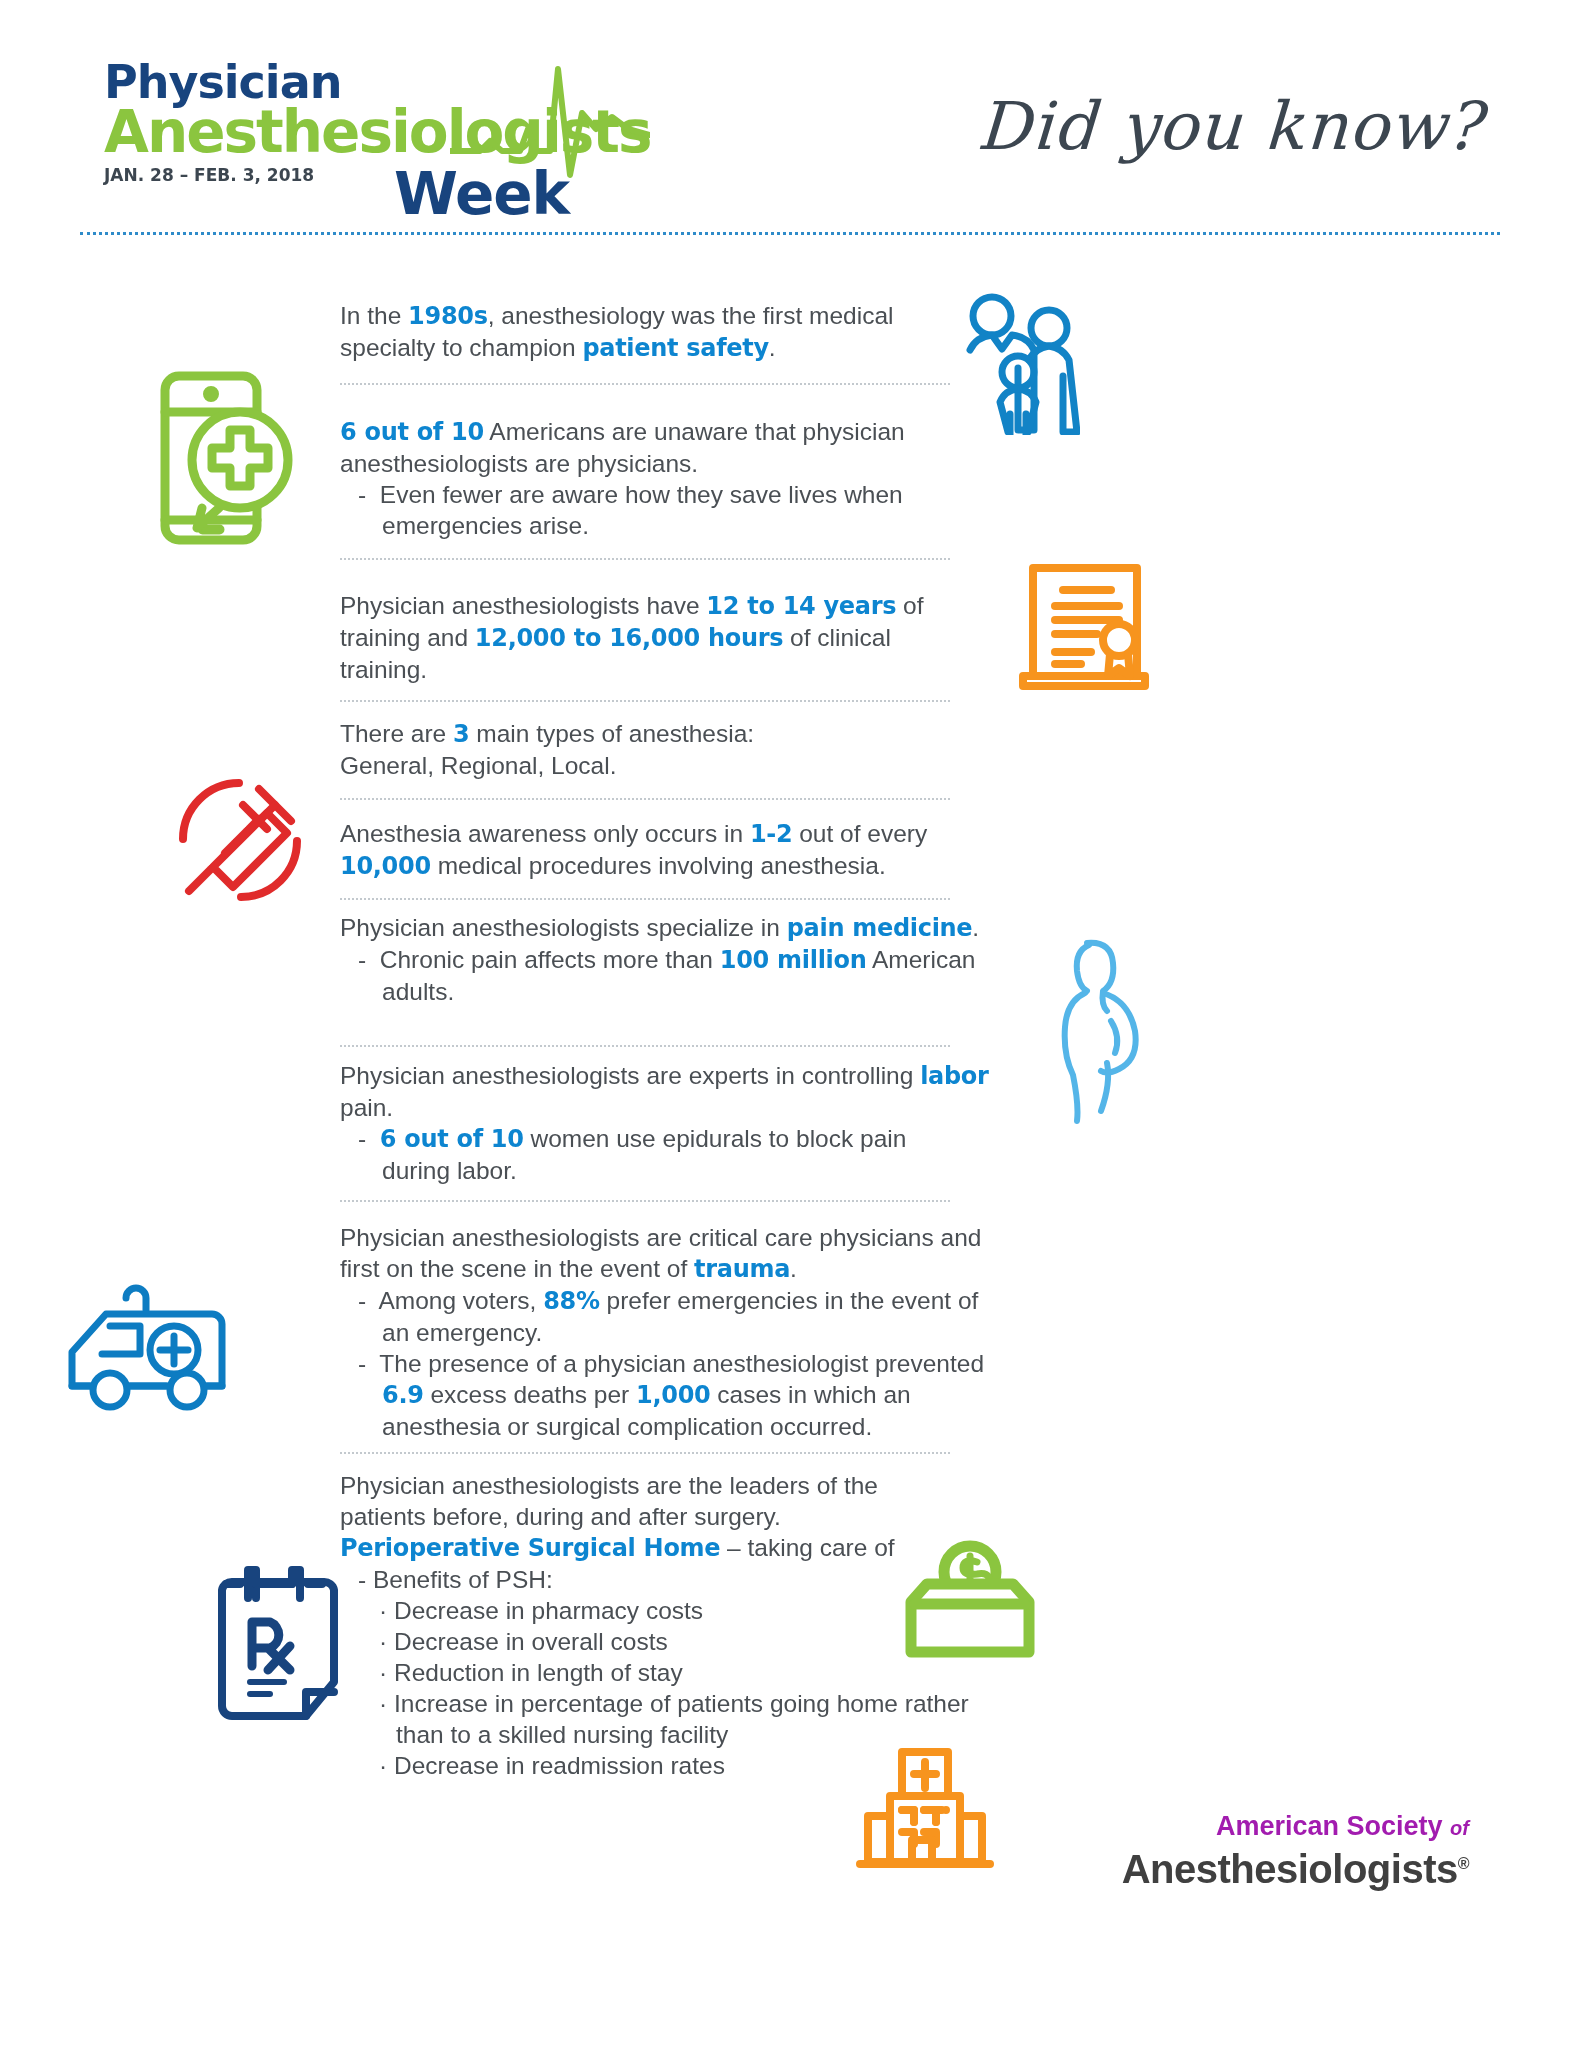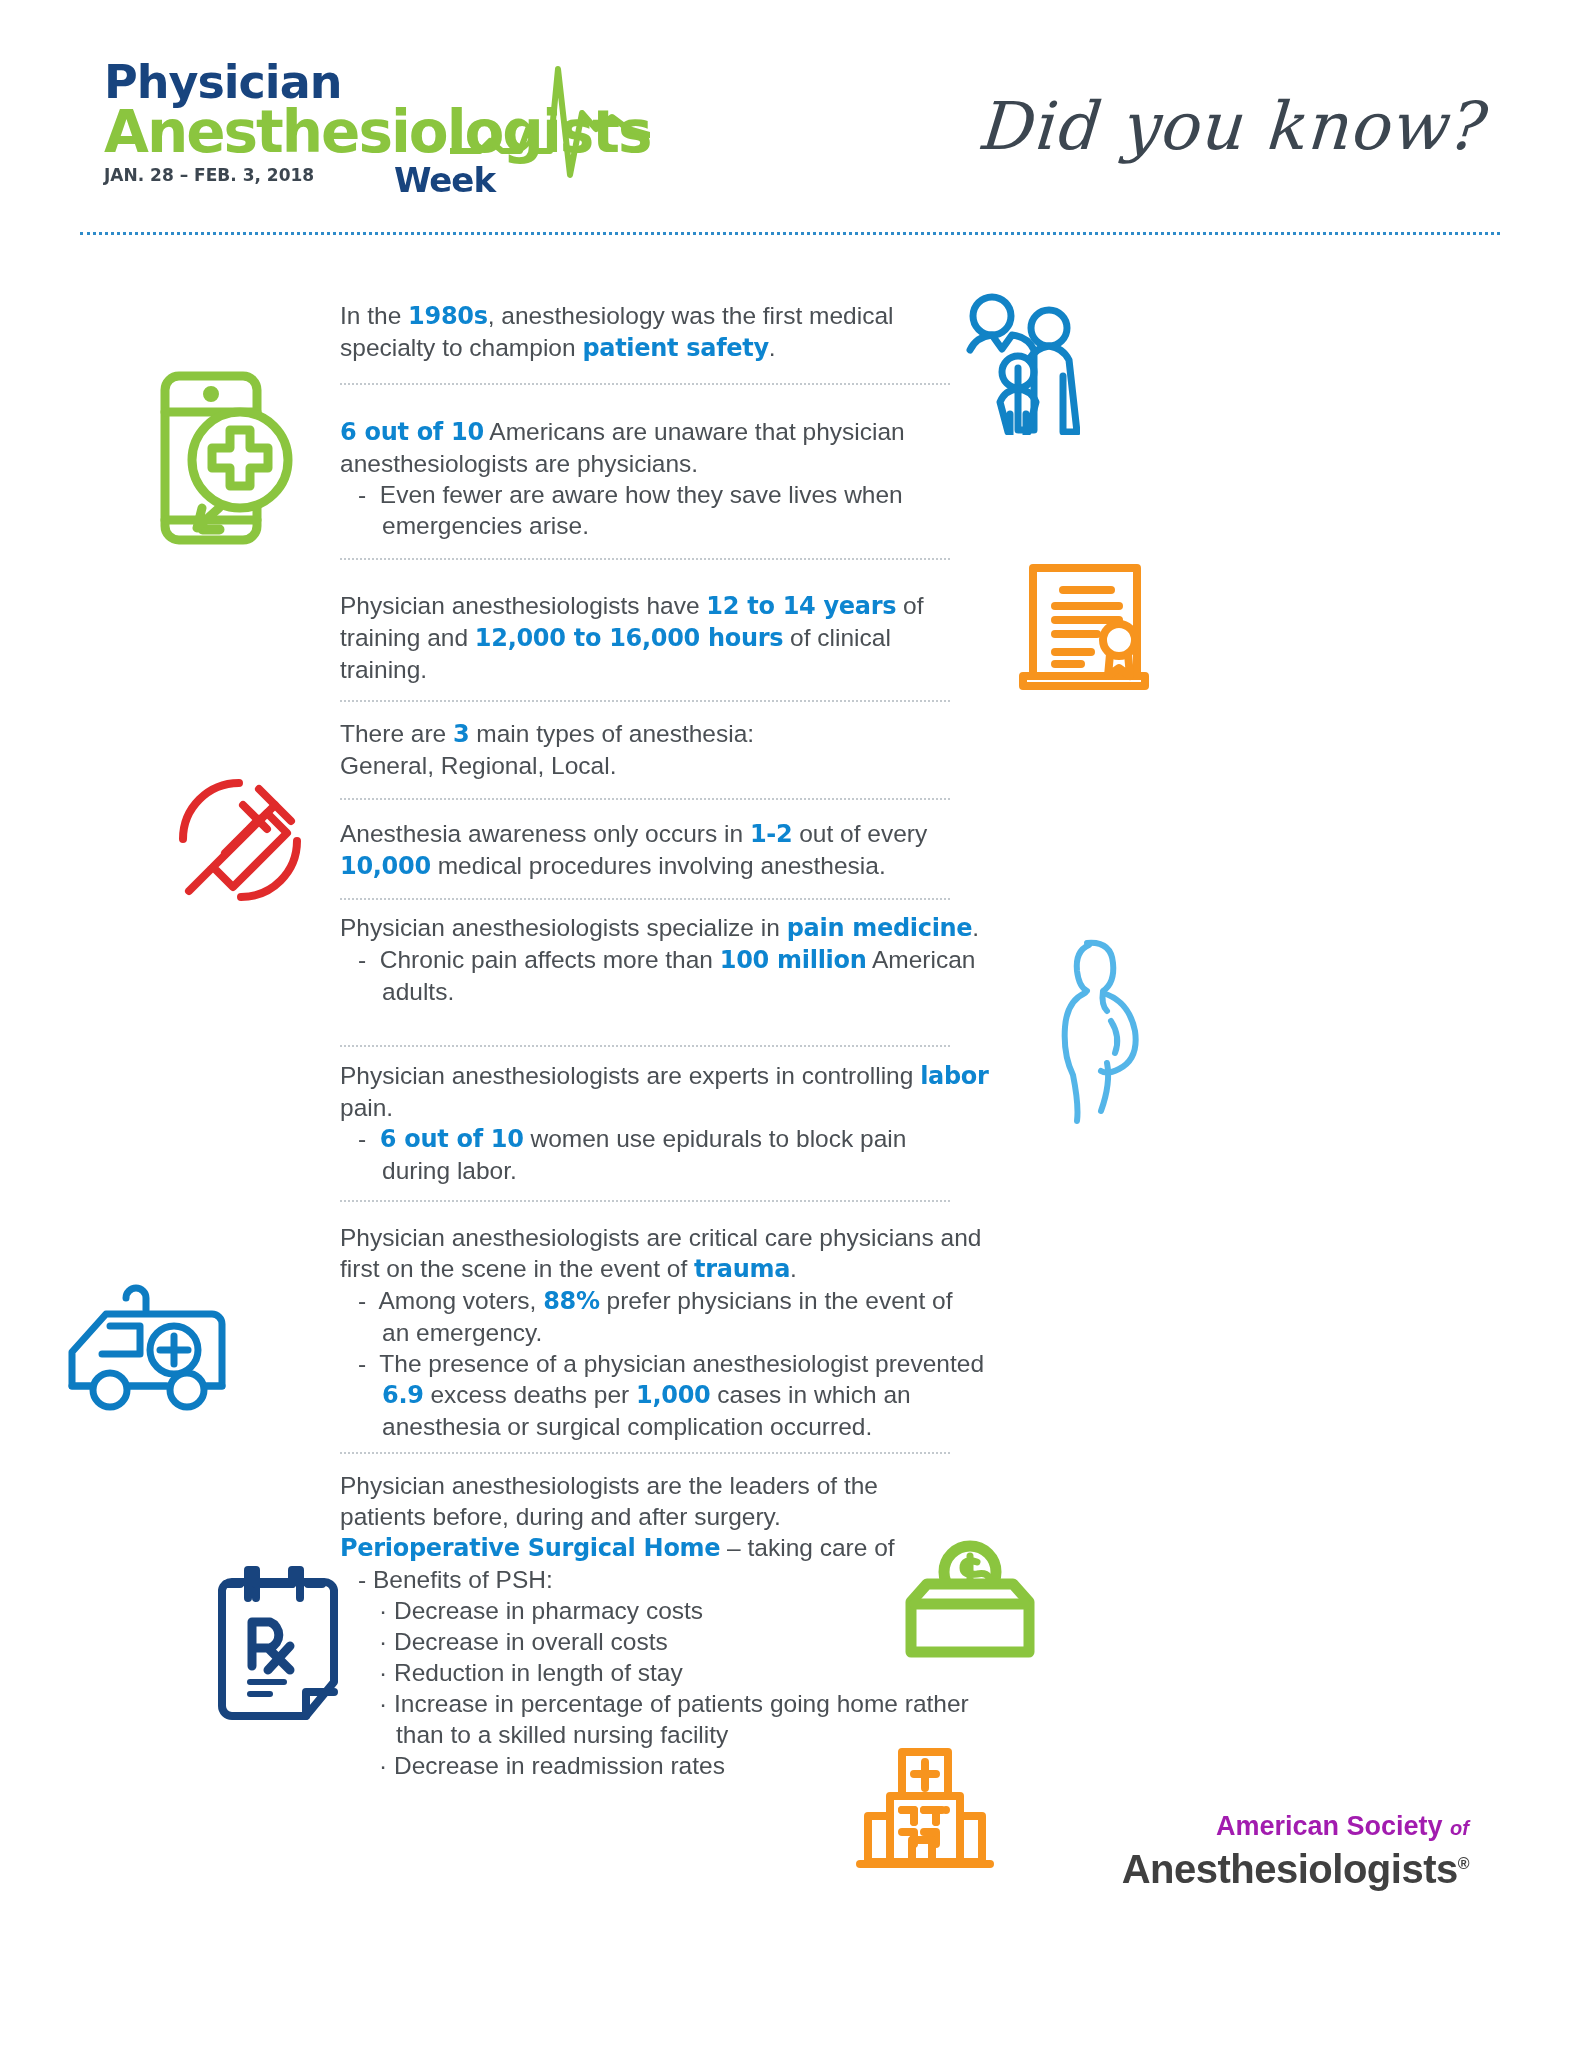--- a/index.html
+++ b/index.html
@@ -26,21 +26,21 @@
     letter-spacing:-2px;line-height:56px;margin:0;
     font-family:"DejaVu Sans",sans-serif;
   }
   .logo-l3{
     font-size:17px;font-weight:bold;color:#3c4650;
     letter-spacing:0px;line-height:26px;margin:0;margin-top:2px;
     font-family:"DejaVu Sans",sans-serif;
   }
   .logo-week{
     position:absolute;left:290px;top:100px;
-    font-size:34px;font-weight:bold;color:#18447e;
+    font-size:58px;font-weight:bold;color:#18447e;
     letter-spacing:-1px;
     font-family:"DejaVu Sans",sans-serif;
   }
   .ekg{position:absolute;left:450px;top:55px;}
 
   .didyouknow{
     position:absolute;right:95px;top:88px;
     font-size:66px;color:#3c4650;
     font-style:italic;
     font-family:"DejaVu Serif",serif;
@@ -267,21 +267,21 @@
       <p><span>Physician anesthesiologists are experts in controlling </span><b class="hl">labor</b></p>
       <p><span>pain.</span></p>
       <p class="sub"><span>-</span>&nbsp; <b class="hl">6 out of 10</b><span> women use epidurals to block pain</span></p>
       <p class="sub" style="text-indent:0;padding-left:42px"><span>during labor.</span></p>
     </div>
     <div class="divider" style="left:340px;top:1200px;width:610px;"></div>
 
     <div class="fact" style="top:1222px;">
       <p><span>Physician anesthesiologists are critical care physicians and</span></p>
       <p><span>first on the scene in the event of </span><b class="hl">trauma</b><span>.</span></p>
-      <p class="sub"><span>-</span>&nbsp; <span>Among voters, </span><b class="hl">88%</b><span> prefer physicians in the event of</span></p>
+      <p class="sub"><span>-</span>&nbsp; <span>Among voters, </span><b class="hl">88%</b><span> prefer emergencies in the event of</span></p>
       <p class="sub" style="text-indent:0;padding-left:42px"><span>an emergency.</span></p>
       <p class="sub"><span>-</span>&nbsp; <span>The presence of a physician anesthesiologist prevented</span></p>
       <p class="sub" style="text-indent:0;padding-left:42px"><b class="hl">6.9</b><span> excess deaths per </span><b class="hl">1,000</b><span> cases in which an</span></p>
       <p class="sub" style="text-indent:0;padding-left:42px"><span>anesthesia or surgical complication occurred.</span></p>
     </div>
     <div class="divider" style="left:340px;top:1452px;width:610px;"></div>
 
     <div class="fact" style="top:1470px;width:700px;">
       <p><span>Physician anesthesiologists are the leaders of the</span></p>
       <p><span>patients before, during and after surgery.</span></p>

